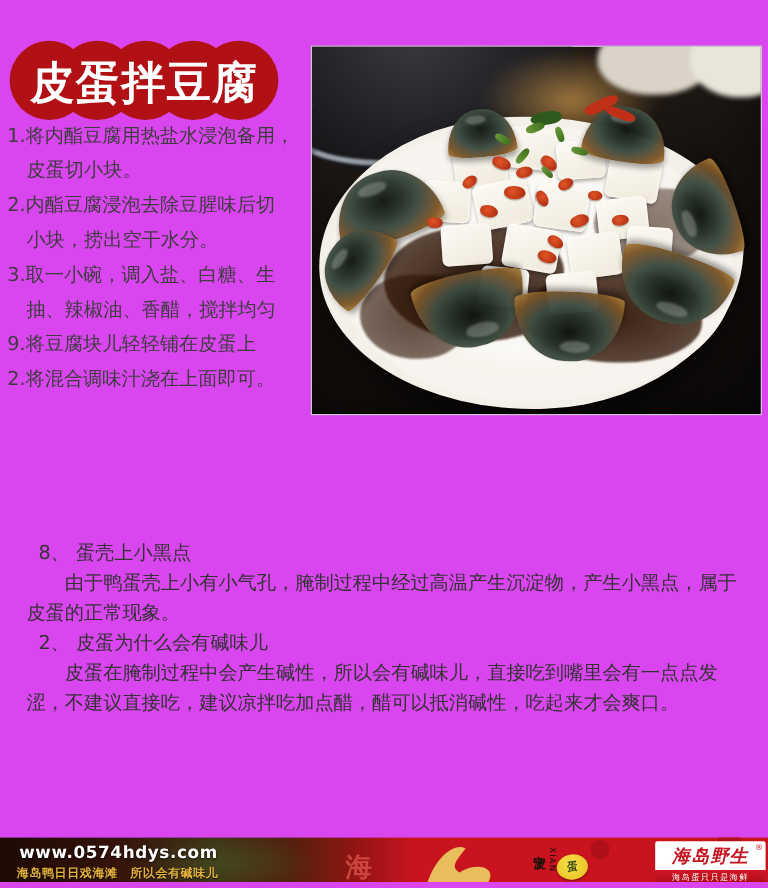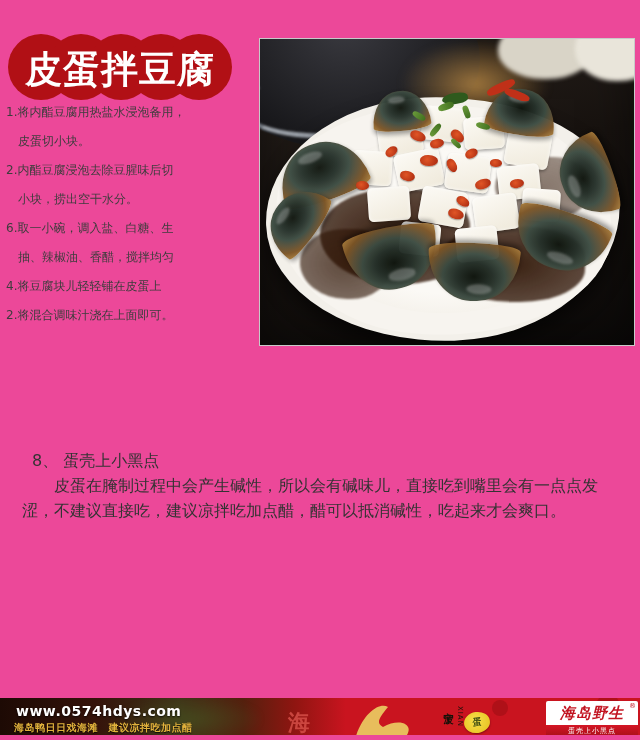--- a/index.html
+++ b/index.html
@@ -1,25 +1,25 @@
 <!DOCTYPE html>
 <html><head>
 <meta charset="utf-8">
 <style>
   html,body{margin:0;padding:0;}
   body{font-family:"DejaVu Sans","Liberation Sans",sans-serif;background:#888;}
-  .page{position:relative;width:640px;height:740px;background:#ec4899;overflow:hidden;margin:0 auto;}
+  .page{position:relative;width:640px;height:740px;background:#d946ef;overflow:hidden;margin:0 auto;}
 
   
   .badge{position:absolute;left:8px;top:34px;width:224px;height:66px;}
   .badge .circle{position:absolute;top:0;width:66px;height:66px;border-radius:50%;background:#b11015;}
   .badge .title{position:absolute;left:0;top:11px;width:100%;text-align:center;font-size:37px;font-weight:700;color:#ffffff;letter-spacing:1px;white-space:nowrap;}
 
   
-  .steps{position:absolute;left:6px;top:98px;width:258px;font-size:12px;line-height:29px;color:#3d3d3d;}
+  .steps{position:absolute;left:6px;top:98px;width:258px;font-size:16px;line-height:29px;color:#3d3d3d;}
   .steps .step{white-space:pre-line;}
 
   
   .photo{position:absolute;left:259px;top:38px;width:374px;height:306px;overflow:hidden;
          background:linear-gradient(165deg,#2b241f 0%,#17120f 45%,#0c0a09 100%);
          border:1px solid #c9c9c9;box-shadow:inset 0 0 50px rgba(0,0,0,.5);}
   .pot{position:absolute;left:-50px;top:-70px;width:270px;height:180px;border-radius:50%;
        background:radial-gradient(ellipse at 50% 30%,#3a3a40,#17171a 70%);}
   .pot-rim{position:absolute;left:-20px;top:18px;width:215px;height:70px;border:5px solid transparent;
        border-bottom-color:#9aa0a8;border-left-color:#70767e;border-radius:50%;transform:rotate(-6deg);filter:blur(1px);}
@@ -95,23 +95,23 @@
     <div class="circle" style="left:120px"></div>
     <div class="circle" style="left:158px"></div>
     <div class="title">皮蛋拌豆腐</div>
   </div>
 
   <div class="steps">
     <div class="step">1.将内酯豆腐用热盐水浸泡备用，
 　皮蛋切小块。</div>
     <div class="step">2.内酯豆腐浸泡去除豆腥味后切
 　小块，捞出空干水分。</div>
-    <div class="step">6.取一小碗，调入盐、白糖、生
+    <div class="step">3.取一小碗，调入盐、白糖、生
 　抽、辣椒油、香醋，搅拌均匀</div>
-    <div class="step">4.将豆腐块儿轻轻铺在皮蛋上</div>
+    <div class="step">9.将豆腐块儿轻轻铺在皮蛋上</div>
     <div class="step">2.将混合调味汁浇在上面即可。</div>
   </div>
 
   <div class="photo">
     <div class="pot"></div>
     <div class="pot-rim"></div>
     <div class="warm-glow"></div>
     <div class="bowl1"></div>
     <div class="bowl2"></div>
 
@@ -170,43 +170,45 @@
     <div class="scal" style="left:178px;top:64px;width:16px;height:7px;transform:rotate(-20deg)"></div>
     <div class="scal" style="left:200px;top:70px;width:13px;height:6px;transform:rotate(70deg)"></div>
     <div class="scal" style="left:168px;top:88px;width:15px;height:6px;transform:rotate(-50deg)"></div>
     <div class="scal" style="left:216px;top:84px;width:14px;height:6px;transform:rotate(15deg)"></div>
     <div class="scal" style="left:190px;top:102px;width:12px;height:5px;transform:rotate(45deg)"></div>
   </div>
 
 
   <div class="article">
     <div class="question">8、 蛋壳上小黑点</div>
+    <div class="answer">由于鸭蛋壳上小有小气孔，腌制过程中经过高温产生沉淀物，产生小黑点，属于皮蛋的正常现象。</div>
+    <div class="question">2、 皮蛋为什么会有碱味儿</div>
     <div class="answer">皮蛋在腌制过程中会产生碱性，所以会有碱味儿，直接吃到嘴里会有一点点发涩，不建议直接吃，建议凉拌吃加点醋，醋可以抵消碱性，吃起来才会爽口。</div>
   </div>
 
   <div class="footer">
     <div class="green-blotch"></div>
     <div class="website">www.0574hdys.com</div>
-    <div class="slogan">海岛鸭日日戏海滩　建议凉拌吃加点醋</div>
+    <div class="slogan">海岛鸭日日戏海滩　所以会有碱味儿</div>
 
     <div class="watermark">海</div>
 
     <svg class="gold-swoosh" width="74" height="40" viewBox="0 0 74 40">
       <path d="M8 36 C16 12 32 2 40 7 C32 17 27 23 35 27 C50 18 66 23 59 35 C46 44 20 44 8 36 Z" fill="#eac760"></path>
     </svg>
 
     <div class="ningbo">宁波</div>
     <div class="latin">XIAN</div>
     <div class="seal">蛋</div>
 
     <div class="bokeh" style="left:492px;top:2px;width:16px;height:16px;"></div>
     <div class="bokeh" style="left:596px;top:-4px;width:24px;height:24px;"></div>
 
     <div class="brand-box">
       <div class="brand-white">
         <span class="brand-text">海岛野生</span>
         <span class="reg">®</span>
       </div>
-      <div class="brand-strip">蛋壳上小黑点</div>
+      <div class="brand-strip">海岛蛋只只是海鲜</div>
     </div>
   </div>
 
 </div>
 
 </body></html>

